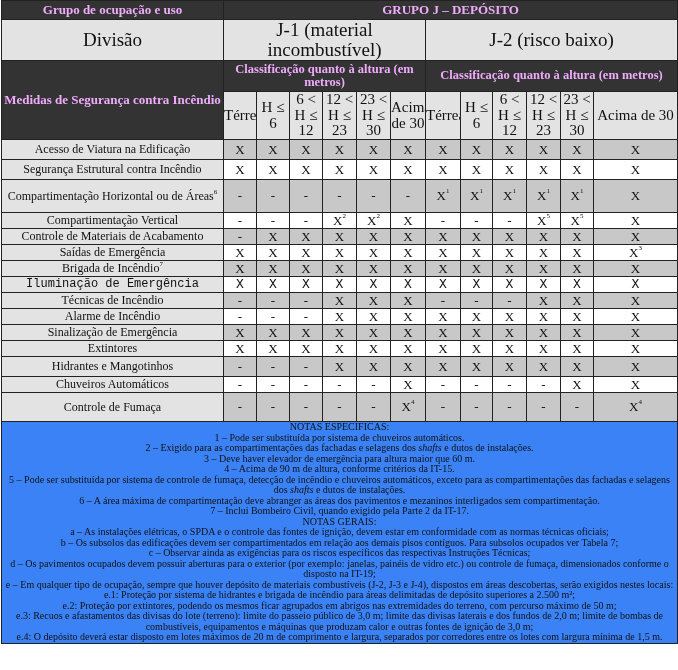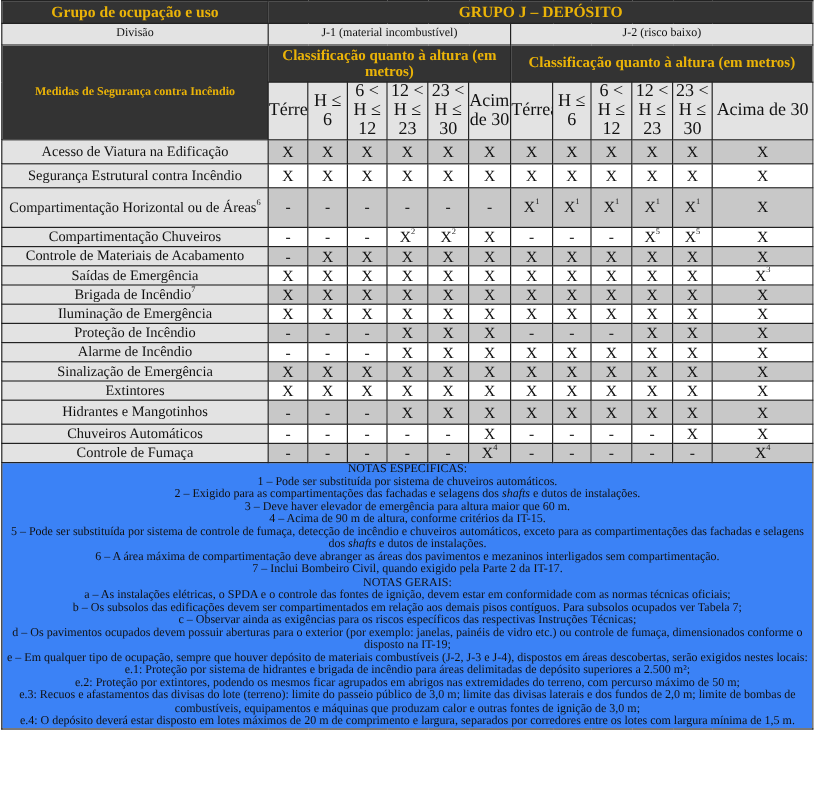--- a/index.html
+++ b/index.html
@@ -1,24 +1,24 @@
 <!DOCTYPE html>
 <html><head>
 <meta charset="utf-8">
 <style>
   html, body { margin: 0; padding: 0; background: #ffffff; }
   body { width: 678px; height: 670px; overflow: hidden; font-family: "Liberation Serif", "DejaVu Serif", serif; color: #111; }
   table.main { border-collapse: collapse; width: 676px; margin-left: 1px; table-layout: fixed; }
   table.main td, table.main th { border: 1px solid #222; padding: 0; text-align: center; vertical-align: middle; line-height: 1.05; overflow: hidden; }
-  .dark { background: #333333; color: #eab308; font-weight: bold; }
+  .dark { background: #333333; color: #f0abfc; font-weight: bold; }
   .light { background: #e3e3e3; }
   th.h1 { font-size: 13px; height: 18px; }
-  td.h2 { font-size: 10px; height: 17px; }
+  td.h2 { font-size: 19px; height: 17px; }
   th.h3 { font-size: 12.5px; height: 30px; }
-  th.measures { font-size: 10px; }
+  th.measures { font-size: 13px; }
   th.sub { background: #e3e3e3; color: #111; font-weight: normal; font-size: 15px; height: 42px; }
   td.label { background: #e3e3e3; font-size: 12px; padding: 0 2px; }
   td.v { font-size: 13px; }
   tr.g td.v { background: #c8c8c8; }
   tr.w td.v { background: #ffffff; }
   sup { font-size: 7px; vertical-align: top; position: relative; top: -1px; }
   td.notes { background: #3b82f6; text-align: left; vertical-align: top; font-size: 10px; line-height: 11.7px; padding: 1px 3px 2px 2px; }
   .nh { font-weight: normal; }
   .line { display: block; }
   i { font-style: italic; }
@@ -112,21 +112,21 @@
         <td class="v"><span>-</span></td>
         <td class="v"><span>-</span></td>
         <td class="v"><span>X</span><sup>1</sup></td>
         <td class="v"><span>X</span><sup>1</sup></td>
         <td class="v"><span>X</span><sup>1</sup></td>
         <td class="v"><span>X</span><sup>1</sup></td>
         <td class="v"><span>X</span><sup>1</sup></td>
         <td class="v"><span>X</span></td>
       </tr>
       <tr class="w" style="height: 16px;">
-        <td class="label"><span>Compartimentação Chuveiros</span></td>
+        <td class="label"><span>Compartimentação Vertical</span></td>
         <td class="v"><span>-</span></td>
         <td class="v"><span>-</span></td>
         <td class="v"><span>-</span></td>
         <td class="v"><span>X</span><sup>2</sup></td>
         <td class="v"><span>X</span><sup>2</sup></td>
         <td class="v"><span>X</span></td>
         <td class="v"><span>-</span></td>
         <td class="v"><span>-</span></td>
         <td class="v"><span>-</span></td>
         <td class="v"><span>X</span><sup>5</sup></td>
@@ -171,37 +171,37 @@
         <td class="v"><span>X</span></td>
         <td class="v"><span>X</span></td>
         <td class="v"><span>X</span></td>
         <td class="v"><span>X</span></td>
         <td class="v"><span>X</span></td>
         <td class="v"><span>X</span></td>
         <td class="v"><span>X</span></td>
         <td class="v"><span>X</span></td>
         <td class="v"><span>X</span></td>
       </tr>
-      <tr class="w" style="height: 16px;">
+      <tr class="w" style="height: 16px; font-family: Liberation Mono, monospace;">
         <td class="label"><span>Iluminação de Emergência</span></td>
         <td class="v"><span>X</span></td>
         <td class="v"><span>X</span></td>
         <td class="v"><span>X</span></td>
         <td class="v"><span>X</span></td>
         <td class="v"><span>X</span></td>
         <td class="v"><span>X</span></td>
         <td class="v"><span>X</span></td>
         <td class="v"><span>X</span></td>
         <td class="v"><span>X</span></td>
         <td class="v"><span>X</span></td>
         <td class="v"><span>X</span></td>
         <td class="v"><span>X</span></td>
       </tr>
       <tr class="g" style="height: 16px;">
-        <td class="label"><span>Proteção de Incêndio</span></td>
+        <td class="label"><span>Técnicas de Incêndio</span></td>
         <td class="v"><span>-</span></td>
         <td class="v"><span>-</span></td>
         <td class="v"><span>-</span></td>
         <td class="v"><span>X</span></td>
         <td class="v"><span>X</span></td>
         <td class="v"><span>X</span></td>
         <td class="v"><span>-</span></td>
         <td class="v"><span>-</span></td>
         <td class="v"><span>-</span></td>
         <td class="v"><span>X</span></td>
@@ -276,21 +276,21 @@
         <td class="v"><span>-</span></td>
         <td class="v"><span>-</span></td>
         <td class="v"><span>X</span></td>
         <td class="v"><span>-</span></td>
         <td class="v"><span>-</span></td>
         <td class="v"><span>-</span></td>
         <td class="v"><span>-</span></td>
         <td class="v"><span>X</span></td>
         <td class="v"><span>X</span></td>
       </tr>
-      <tr class="g" style="height: 16px;">
+      <tr class="g" style="height: 29px;">
         <td class="label"><span>Controle de Fumaça</span></td>
         <td class="v"><span>-</span></td>
         <td class="v"><span>-</span></td>
         <td class="v"><span>-</span></td>
         <td class="v"><span>-</span></td>
         <td class="v"><span>-</span></td>
         <td class="v"><span>X</span><sup>4</sup></td>
         <td class="v"><span>-</span></td>
         <td class="v"><span>-</span></td>
         <td class="v"><span>-</span></td>

